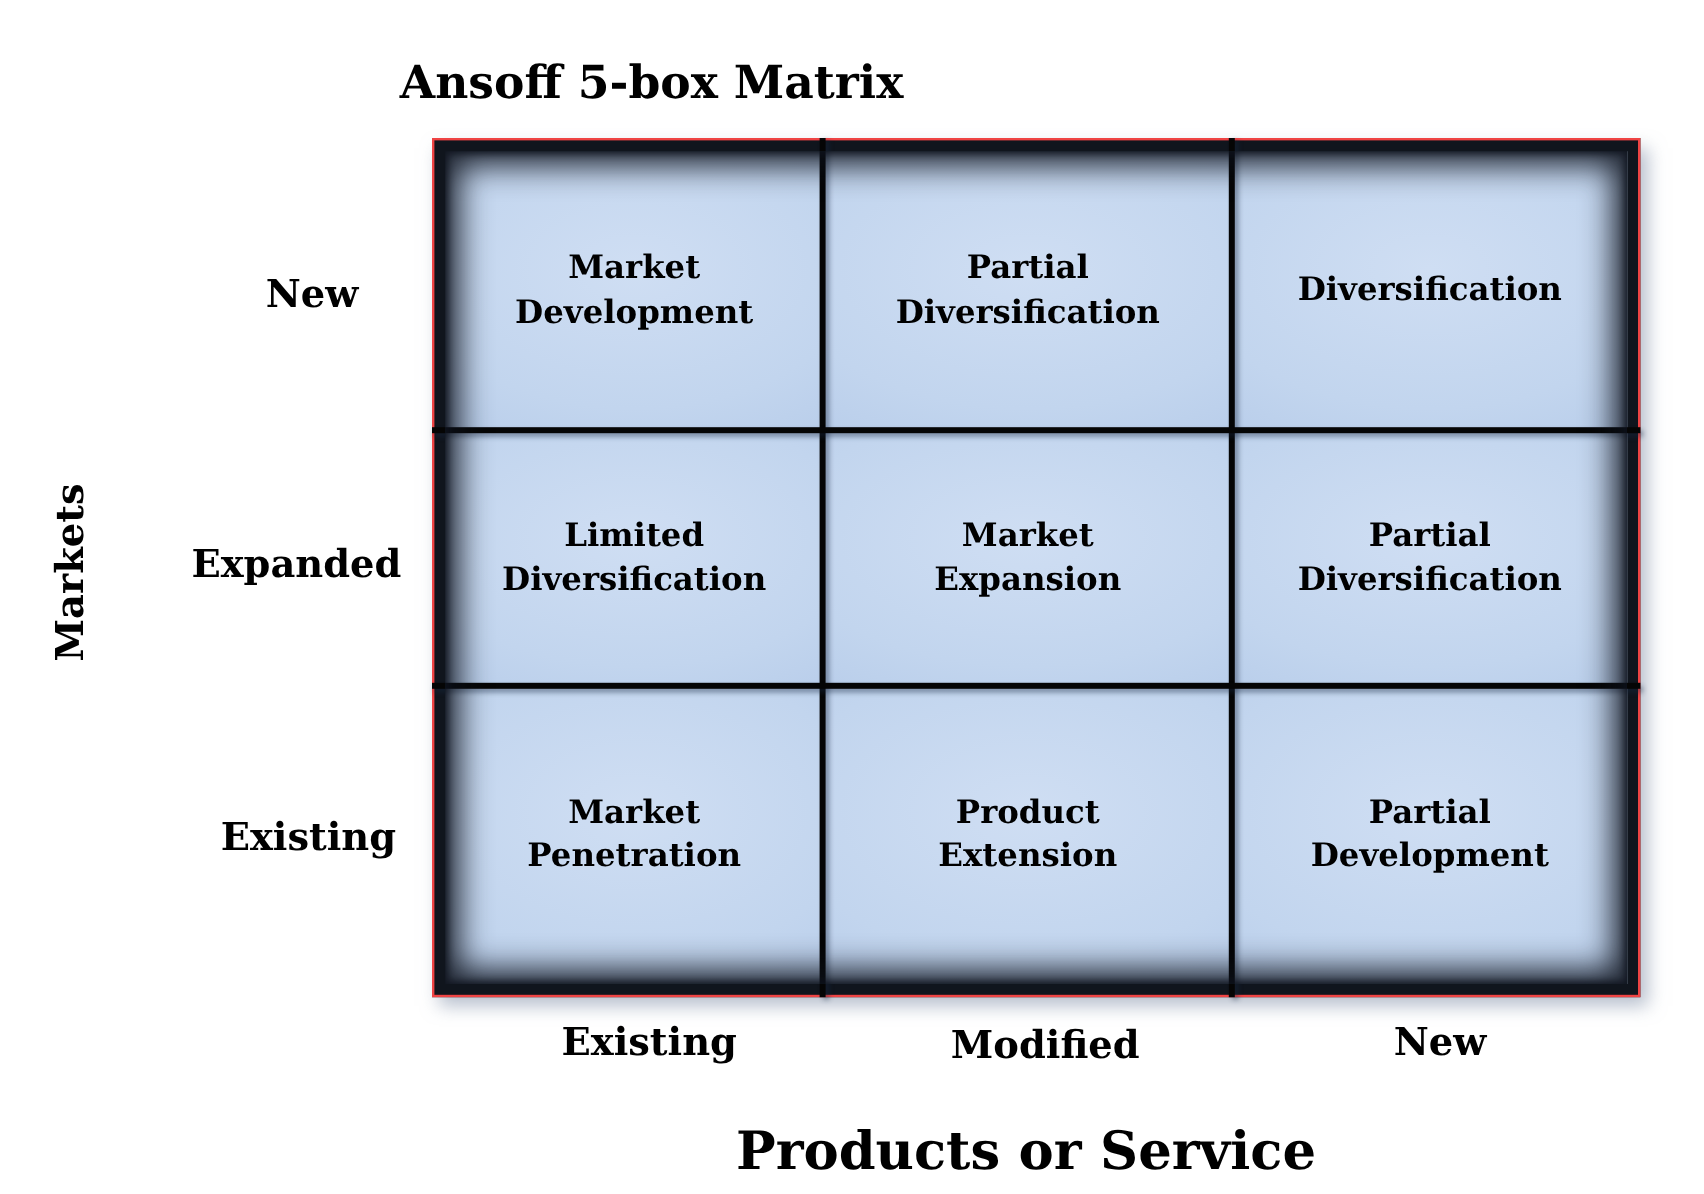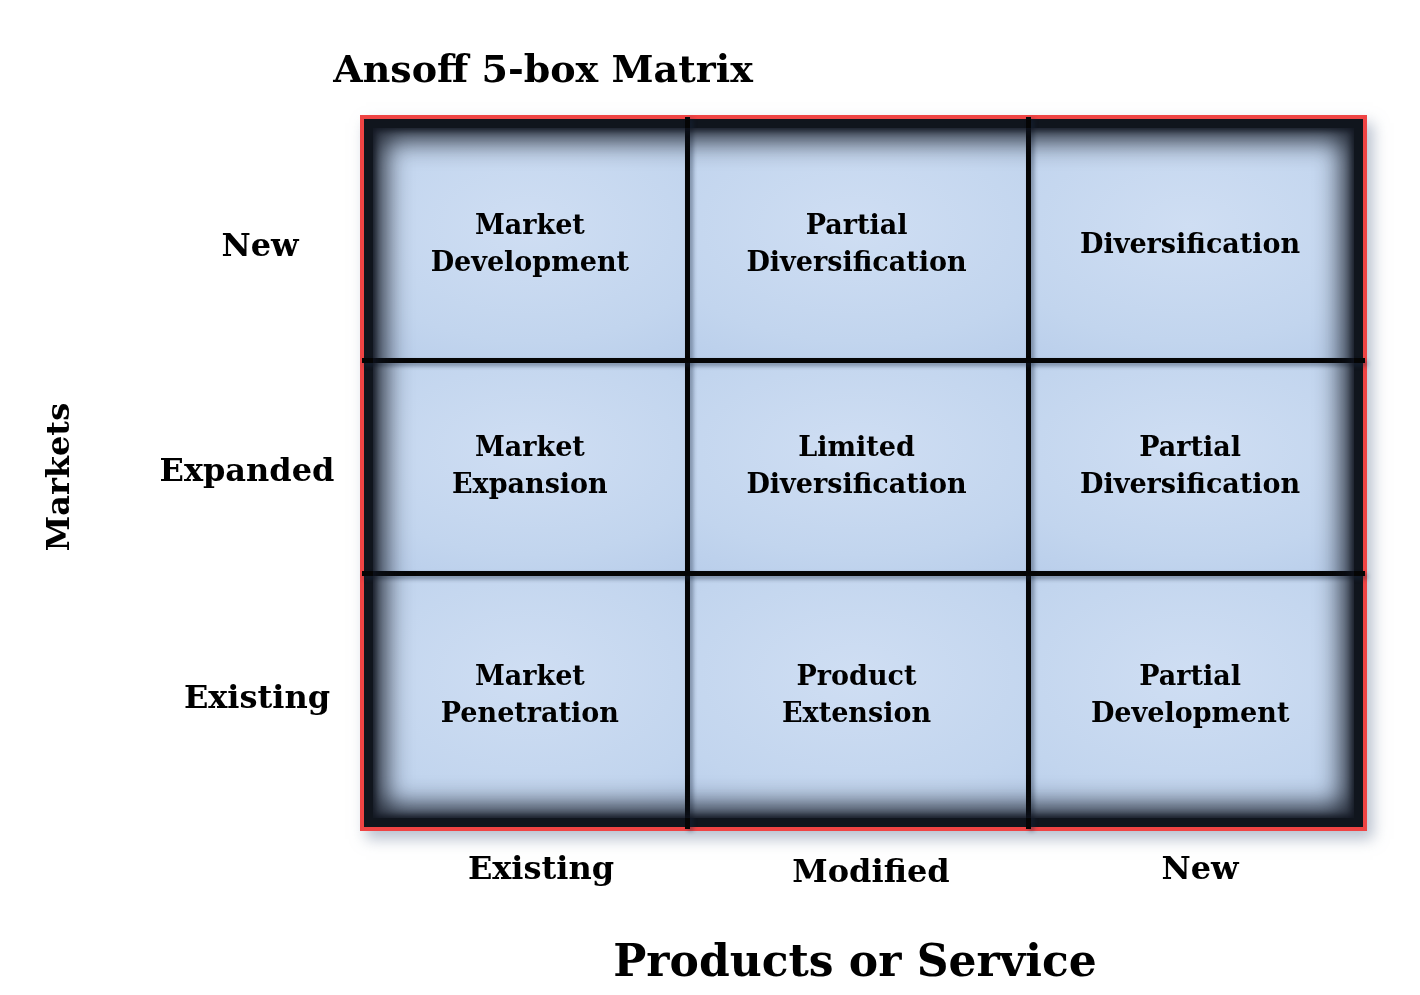--- a/index.html
+++ b/index.html
@@ -50,21 +50,21 @@
   .row-label.r2 { left: 257px; top: 697px; }
 
   
   .frame {
     position: absolute;
     left: 360px;
     top: 115px;
     width: 1007px;
     height: 716px;
     box-sizing: border-box;
-    border: 4px solid #ef4444;
+    border: 2px solid #ef4444;
     background: #10151d;
     box-shadow: 6px 8px 14px rgba(125, 140, 165, 0.55);
   }
   .grid {
     position: absolute;
     inset: 9px;
     display: grid;
     grid-template-columns: 315fr 341fr 329fr;
     grid-template-rows: 233fr 213fr 248fr;
   }
@@ -152,24 +152,24 @@
       <div class="cell">
         <span>Market Development</span>
       </div>
       <div class="cell">
         <span>Partial Diversification</span>
       </div>
       <div class="cell">
         <span>Diversification</span>
       </div>
       <div class="cell">
-        <span>Market Expansion</span>
+        <span>Limited Diversification</span>
       </div>
       <div class="cell">
-        <span>Limited Diversification</span>
+        <span>Market Expansion</span>
       </div>
       <div class="cell">
         <span>Partial Diversification</span>
       </div>
       <div class="cell">
         <span>Market Penetration</span>
       </div>
       <div class="cell">
         <span>Product Extension</span>
       </div>

